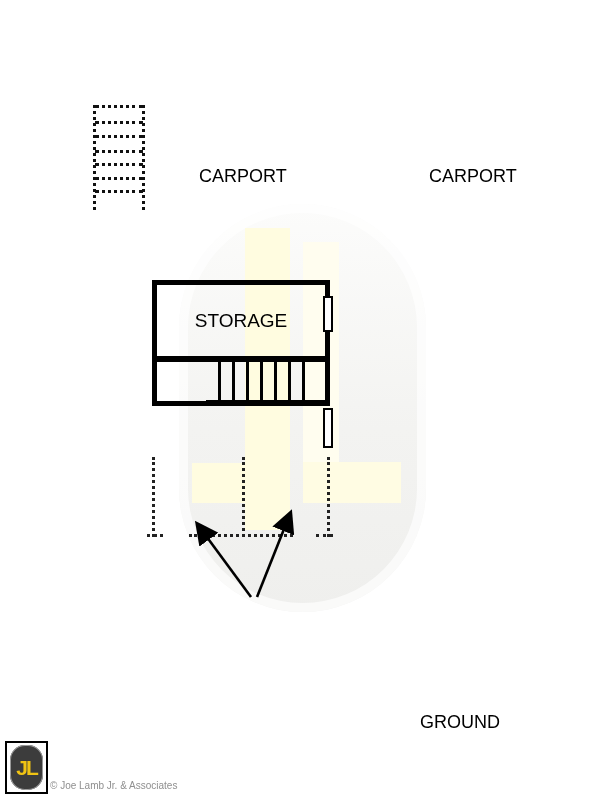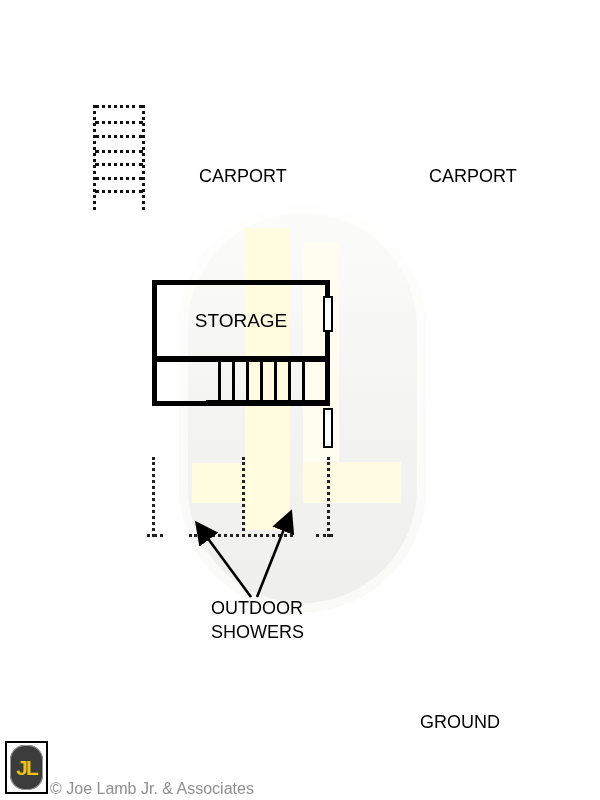--- a/index.html
+++ b/index.html
@@ -39,21 +39,21 @@
 
   
   #arrows{position:absolute;left:0;top:0;width:600px;height:800px;z-index:4;pointer-events:none;}
 
   
   .logo{left:5px;top:741px;width:43px;height:53px;background:#fff;border:2px solid #000;
         box-sizing:border-box;z-index:5;}
   .logo .pill{position:absolute;left:3px;right:3px;top:2px;bottom:2px;background:#3c3c3c;
         border-radius:15px;box-shadow:inset 0 0 0 1px #9a9a9a;display:flex;align-items:center;justify-content:center;text-align:right;}
   .logo .jl{color:#f0c313;font-weight:bold;font-size:21px;letter-spacing:-2px;font-family:"Liberation Sans",sans-serif;}
-  .copyright{left:50px;top:780px;font-size:16px;color:#8f8f8f;z-index:5;}
+  .copyright{left:50px;top:780px;font-size:10px;color:#8f8f8f;z-index:5;}
 
   .pre{white-space:pre-line;}
 </style>
 </head>
 <body>
 
 <div id="page">
 
   <div class="abs wm-oval"></div>
   <div class="abs wm-bar" style="left:245px;top:228px;width:45px;height:302px;background:#fffce0;"></div>
@@ -105,22 +105,20 @@
   <svg id="arrows" viewBox="0 0 600 800">
     <defs>
       <marker id="ah" markerWidth="9" markerHeight="9" refX="7" refY="4.5" orient="auto">
         <path d="M0,0 L9,4.5 L0,9 Z" fill="#000"></path>
       </marker>
     </defs>
     <line x1="251" y1="597" x2="198" y2="525" stroke="#000" stroke-width="2.6" marker-end="url(#ah)"></line>
     <line x1="257" y1="597" x2="290" y2="514" stroke="#000" stroke-width="2.6" marker-end="url(#ah)"></line>
   </svg>
 
-  <div class="abs lbl pre" style="left:211px;top:596px;line-height:24px;">OUTDOOR
-SHOWERS</div>
 
   <div class="abs lbl" style="left:420px;top:712px;">GROUND</div>
 
   <div class="abs logo">
     <div class="pill">
       <span class="jl">JL</span>
     </div>
   </div>
   <div class="abs copyright">© Joe Lamb Jr. &amp; Associates</div>
 

